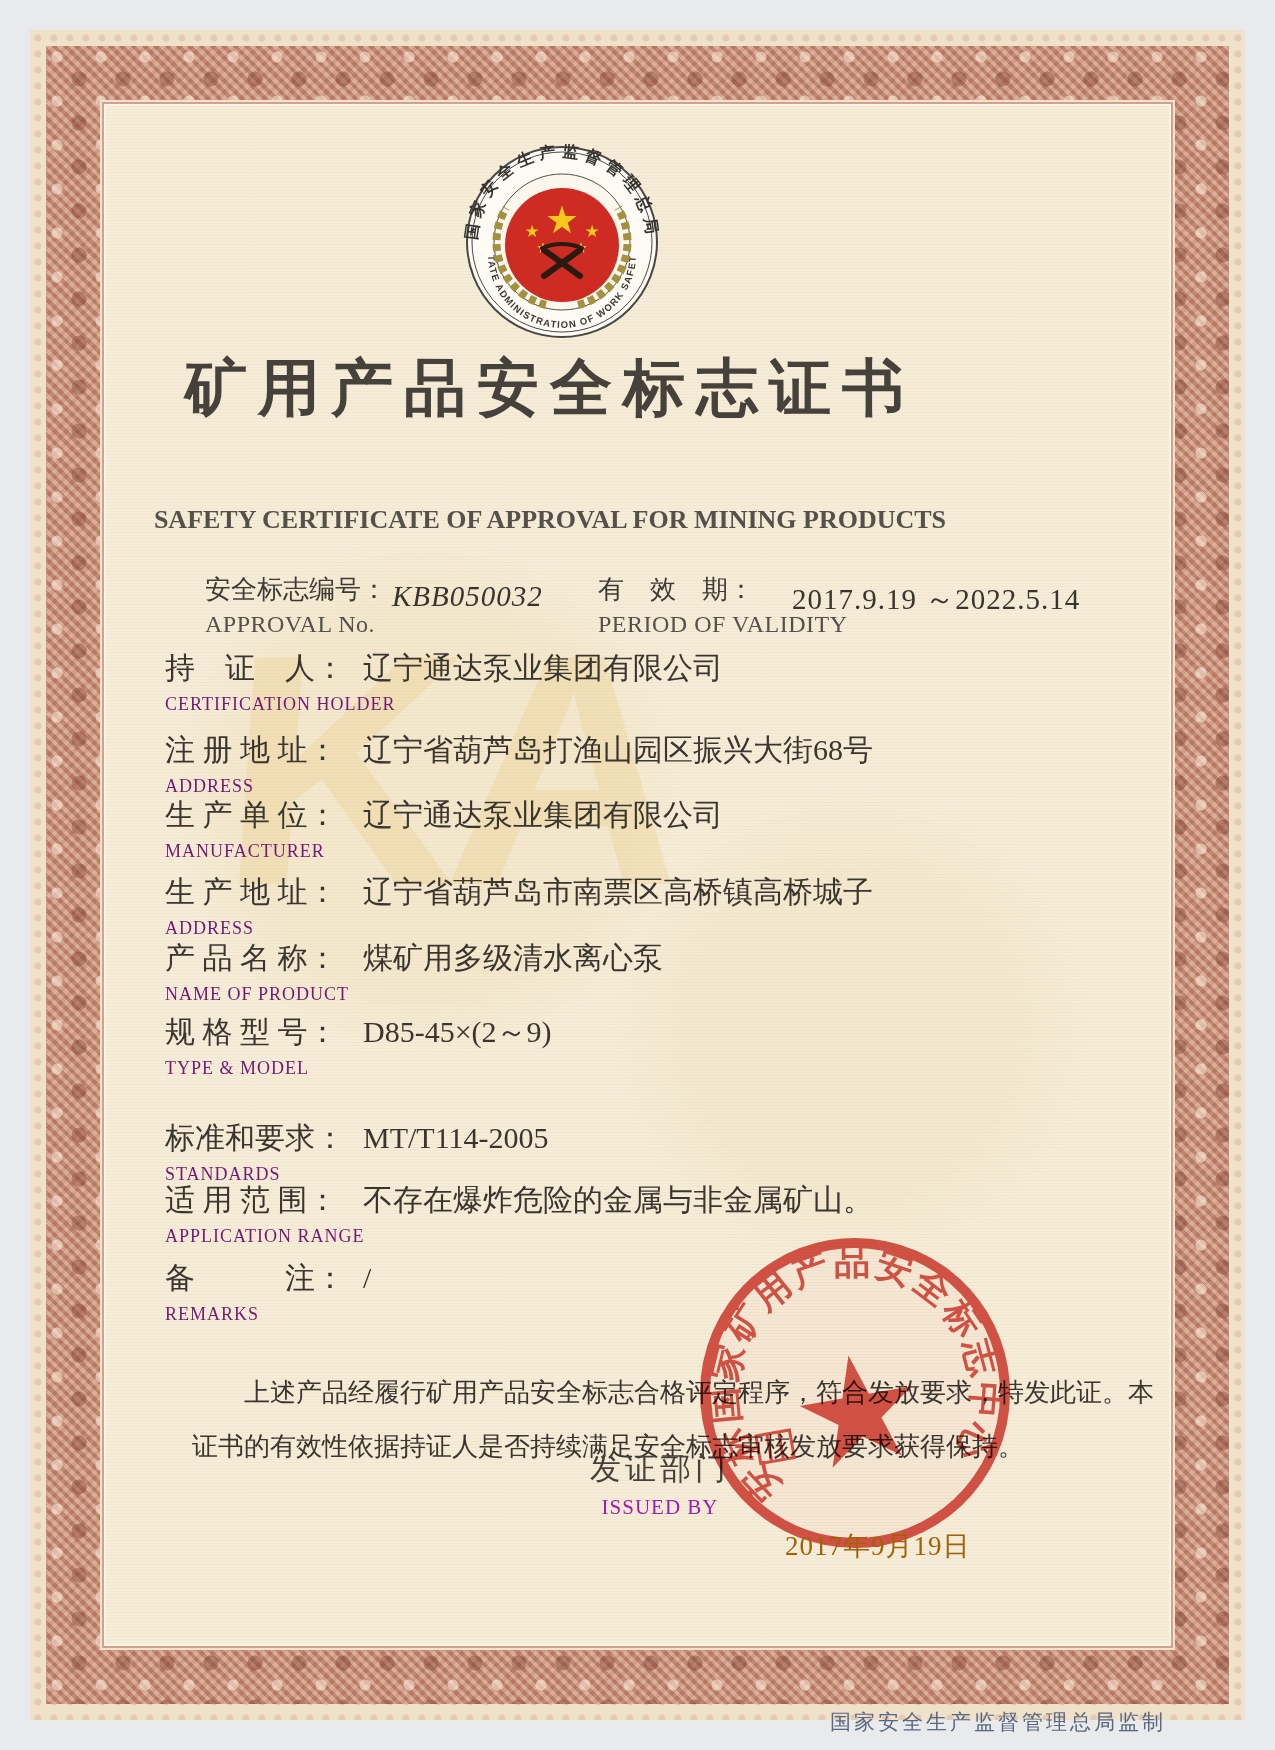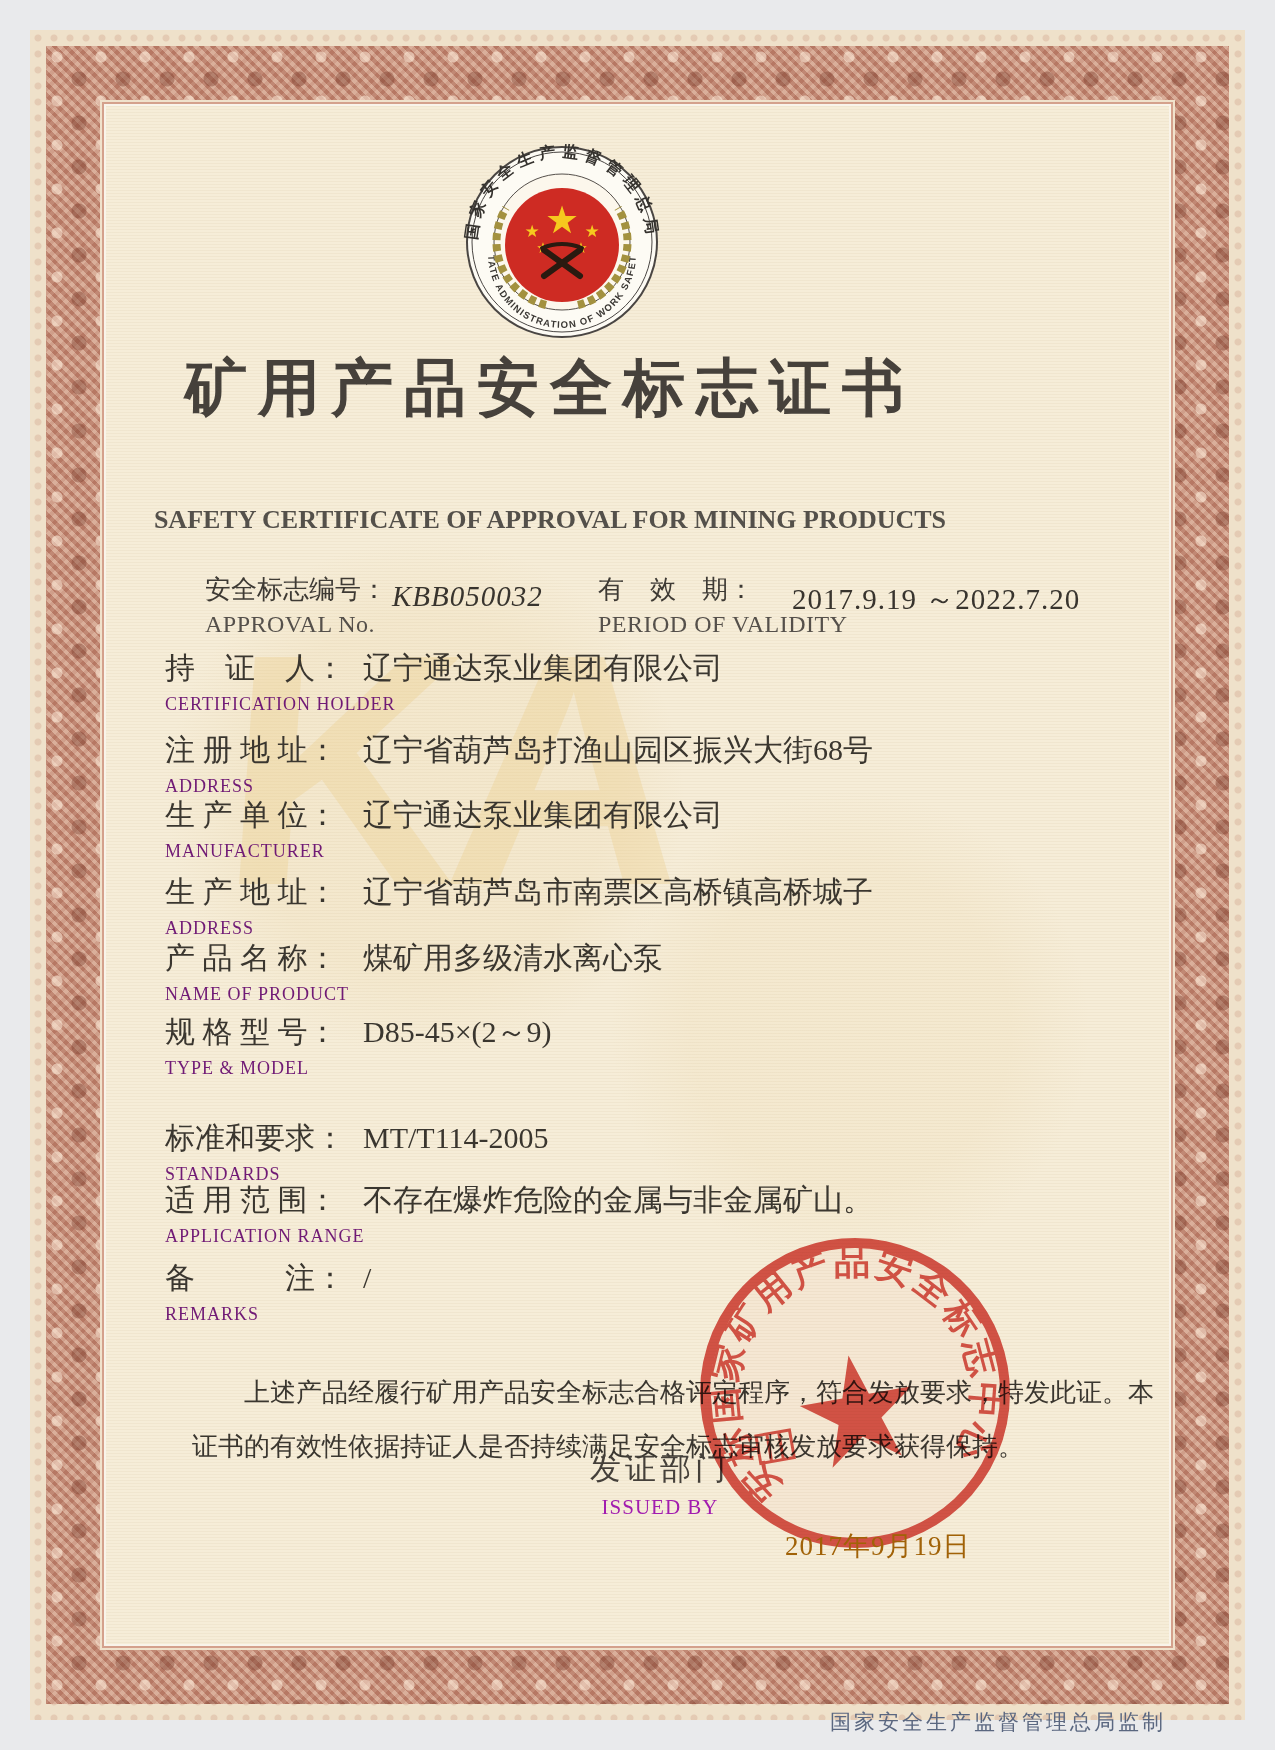--- a/index.html
+++ b/index.html
@@ -123,21 +123,21 @@
 
   <div class="abs" style="left:205px; top:572px;">
     <div class="cn-label">安全标志编号：</div>
     <div class="en-label">APPROVAL No.</div>
   </div>
   <div class="abs ap-value" style="left:392px; top:580px;font-style:italic;">KBB050032</div>
   <div class="abs" style="left:598px; top:572px;">
     <div class="cn-label">有　效　期：</div>
     <div class="en-label">PERIOD OF VALIDITY</div>
   </div>
-  <div class="abs ap-value" style="left:792px; top:580px;">2017.9.19 ～2022.7.20</div>
+  <div class="abs ap-value" style="left:792px; top:580px;">2017.9.19 ～2022.5.14</div>
 
   <div class="field" style="top:648px;">
     <div class="fline"><span class="flabel">持　证　人：</span><span>辽宁通达泵业集团有限公司</span></div>
     <div class="fen">CERTIFICATION HOLDER</div>
   </div>
   <div class="field" style="top:730px;">
     <div class="fline"><span class="flabel">注 册 地 址：</span><span>辽宁省葫芦岛打渔山园区振兴大街68号</span></div>
     <div class="fen">ADDRESS</div>
   </div>
   <div class="field" style="top:795px;">

